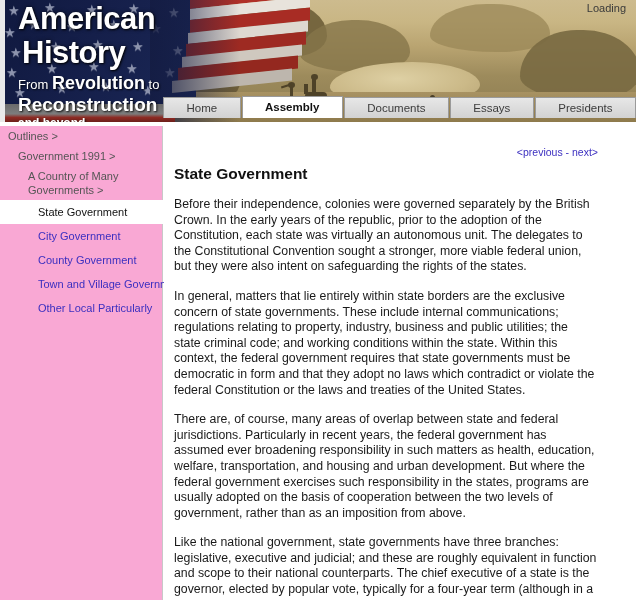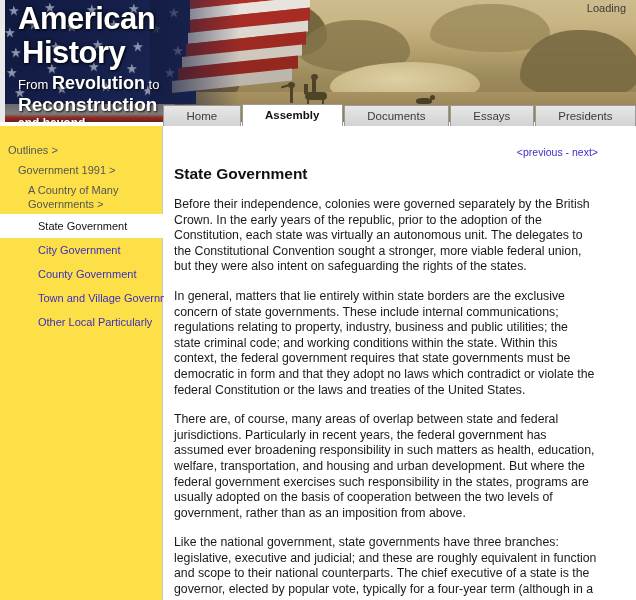--- a/index.html
+++ b/index.html
@@ -77,42 +77,42 @@
   #wm-line5 { font-size: 12px; font-weight: bold; line-height: 16px;
     text-shadow: 1px 1px 2px rgba(0,0,0,.85); }
 
   #loading-label {
     position:absolute; right: 10px; top: 2px; z-index: 8;
     font-size: 11px; color:#3a3a3a;
   }
 
   
   #tabbar {
-    position:absolute; left:163px; top:104px; width:473px; height:22px; z-index:7;
+    position:absolute; left:163px; top:96px; width:473px; height:22px; z-index:7;
     display:flex; align-items:flex-end;
   }
   .tab {
     flex: 1 1 auto; height: 21px; line-height: 20px; text-align:center;
     font-size: 11.5px; color:#3c3c3c;
     background: linear-gradient(to bottom, #e7e7e7 0%, #d2d2d2 100%);
     border: 1px solid #9a9a9a; border-bottom: none;
     margin-right: 1px;
   }
   .tab.active {
     background: #ffffff; font-weight: bold; color:#111; height: 22px; line-height:21px;
     border-color: #9a9a9a;
   }
   .tab:last-child { margin-right: 0; }
 
   
   #content-area { position:absolute; left:0; top:126px; width:636px; height:474px; }
   #sidebar {
     position:absolute; left:0; top:0; width:163px; height:474px;
-    background:#fde047; border-right:1px solid #c8c8c8;
-    padding-top: 14px;
+    background:#f9a8d4; border-right:1px solid #c8c8c8;
+    padding-top: 0;
   }
   #sidebar-inner { position:relative; }
 
   .crumb { font-size: 11px; color:#555; line-height:14px; padding: 3px 0; }
   .crumb.l0 { margin-left: 8px; }
   .crumb.l1 { margin-left: 18px; }
   .crumb.l2 { margin-left: 28px; width: 118px; }
 
   .navitem {
     font-size: 11px; line-height: 14px; color:#3b2fc0; padding: 5px 6px 5px 38px;

